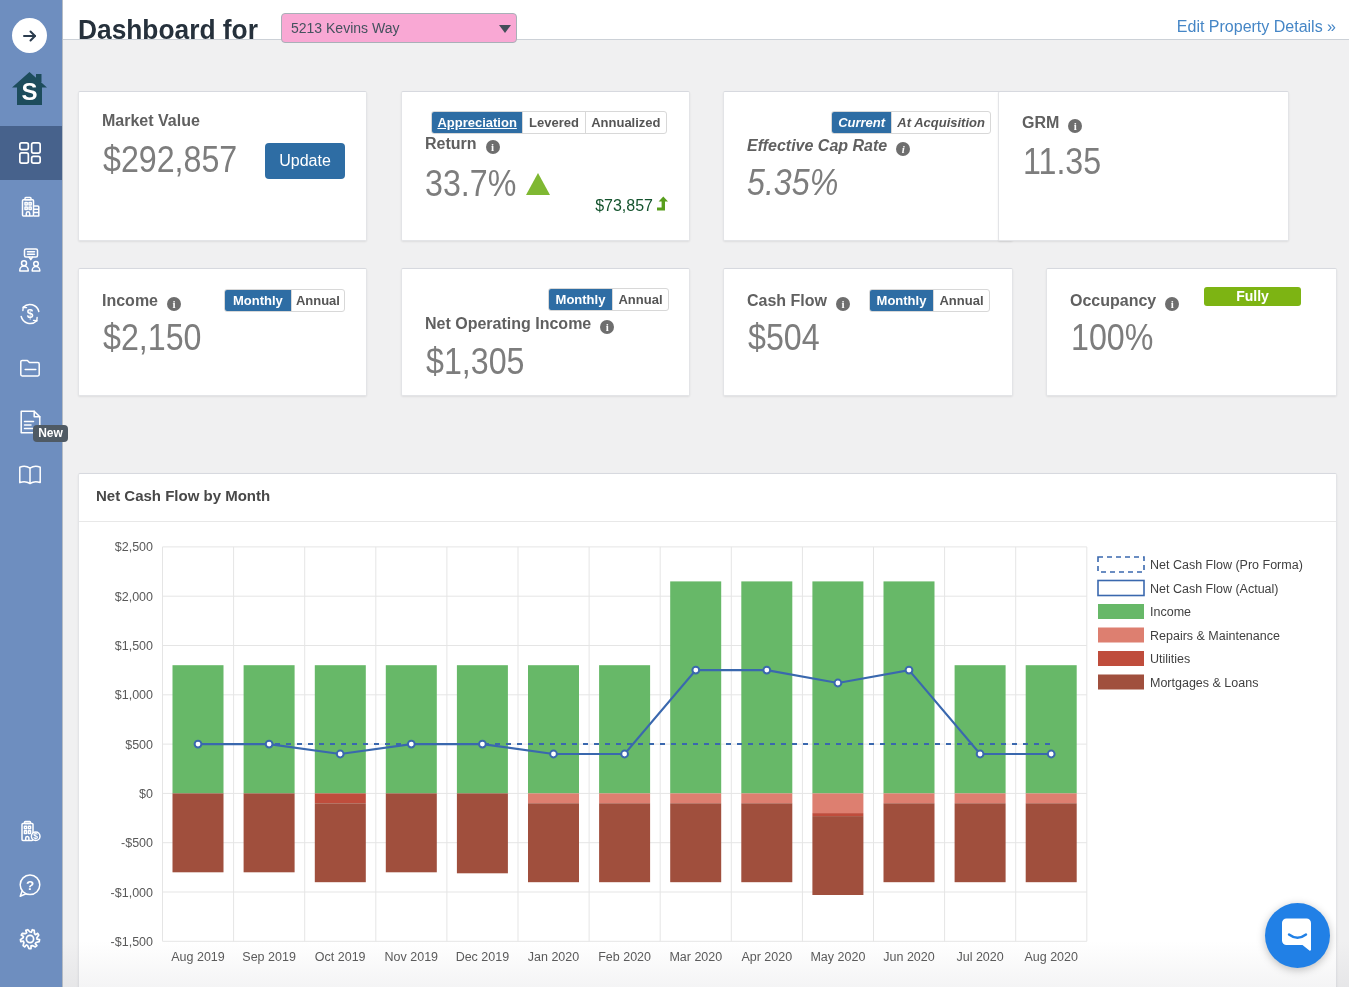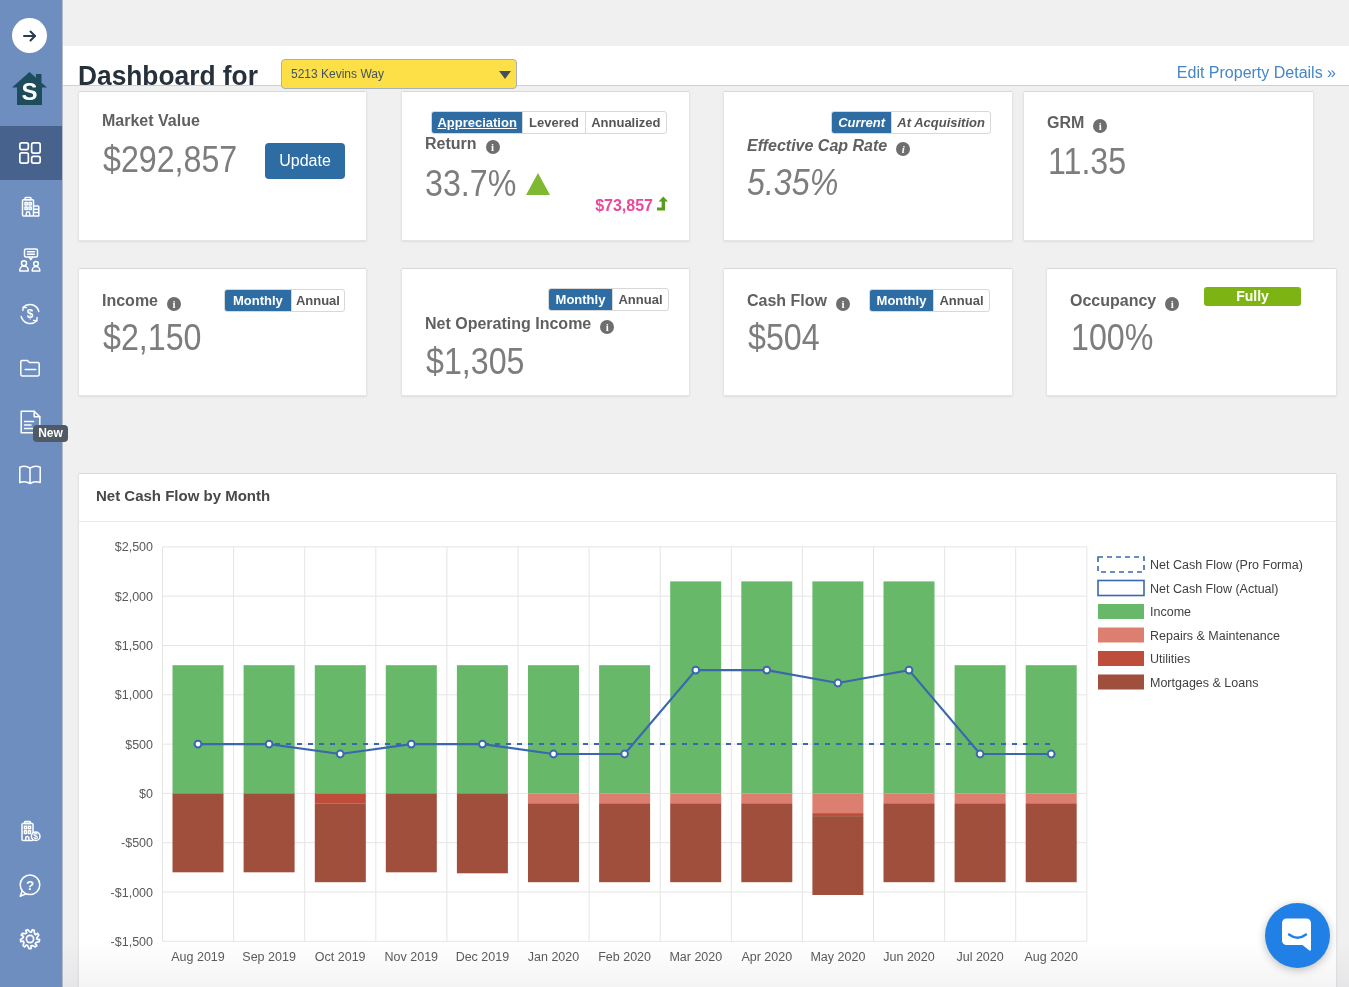--- a/index.html
+++ b/index.html
@@ -5,23 +5,23 @@
 * { margin:0; padding:0; box-sizing:border-box; }
 html,body { width:1349px; height:987px; overflow:hidden; font-family:"Liberation Sans", sans-serif; background:#f0f0f1; }
 #page { position:relative; width:1349px; height:987px; }
 
 #sidebar { position:absolute; left:0; top:0; width:63px; height:987px; background:#6e8ebf; border-right:1.5px solid #b6bdc6; z-index:20; }
 #sb-active { position:absolute; left:0; top:126px; width:62px; height:54px; background:#47628c; }
 .sbi { position:absolute; }
 #arrow-circle { position:absolute; left:12px; top:18px; width:35px; height:35px; border-radius:50%; background:#fff; }
 #newbadge { position:absolute; left:33px; top:425px; width:35px; height:17px; background:#4f5a64; border-radius:4px; color:#fff; font-size:12px; font-weight:bold; text-align:center; line-height:17px; z-index:30; }
 
-#header { position:absolute; left:62px; top:0; width:1287px; height:40px; background:#fff; border-bottom:1px solid #ccd1d7; z-index:10;margin-top:46px; }
+#header { position:absolute; left:62px; top:0; width:1287px; height:40px; background:#fff; border-bottom:1px solid #ccd1d7; z-index:10; }
 #h1 { position:absolute; left:16px; top:16px; font-size:28px; font-weight:bold; color:#26313c; line-height:1; transform:scaleX(0.94); transform-origin:0 50%; }
-#select { position:absolute; left:219px; top:13px; width:236px; height:30px; border:1px solid #a9b0b8; border-radius:4px; background:#fde047; font-size:12px; color:#44525e; line-height:28px; padding-left:9px; }
+#select { position:absolute; left:219px; top:13px; width:236px; height:30px; border:1px solid #a9b0b8; border-radius:4px; background:#f9a8d4; font-size:14px; color:#44525e; line-height:28px; padding-left:9px; }
 #select .caret { position:absolute; right:5px; top:11px; width:0; height:0; border-left:6.5px solid transparent; border-right:6.5px solid transparent; border-top:8px solid #434e59; }
 #editlink { position:absolute; right:13px; top:18px; font-size:16px; color:#4586c6; }
 
 .card { position:absolute; background:#fff; border:1px solid #e3e4e7; border-top:1px solid #d7d9df; border-radius:2px; box-shadow:0 1px 2px rgba(0,0,0,0.08); }
 .lbl { position:absolute; font-size:16px; font-weight:bold; color:#606060; white-space:nowrap; line-height:1; }
 .val { position:absolute; font-size:37px; color:#7d7d7d; line-height:1; white-space:nowrap; transform:scaleX(0.87); transform-origin:0 50%; }
 .info { display:inline-block; width:14px; height:14px; border-radius:50%; background:#6e6e6e; color:#fff; font-size:11px; font-weight:bold; text-align:center; line-height:14px; vertical-align:-2px; margin-left:9px; font-family:"Liberation Serif",serif; }
 .tabs { position:absolute; display:flex; height:23px; background:#fff; border:1px solid #d8d8d8; border-radius:3px; overflow:hidden; }
 .tab { font-size:13px; font-weight:bold; color:#555; line-height:21px; text-align:center; border-left:1px solid #d8d8d8; }
 .tab:first-child { border-left:none; }
@@ -142,34 +142,34 @@
   </div>
   <div class="card" style="left:401px; top:91px; width:289px; height:150px;">
     <div class="tabs" style="left:29px; top:19px; width:236px;">
       <div class="tab on" style="width:91px;text-decoration:underline;">Appreciation</div>
       <div class="tab" style="width:63px;">Levered</div>
       <div class="tab" style="width:82px;">Annualized</div>
     </div>
     <div class="lbl" style="left:23px; top:44px;">Return<span class="info">i</span></div>
     <div class="val" style="left:23px; top:73px;">33.7%</div>
     <div style="position:absolute; left:124px; top:81px; width:0; height:0; border-left:12px solid transparent; border-right:12px solid transparent; border-bottom:22px solid #7fb832;"></div>
-    <div style="position:absolute; right:36px; top:106px; font-size:16px; font-weight:bold; color:#ec4899; line-height:1;">$73,857</div>
+    <div style="position:absolute; right:36px; top:106px; font-size:16px; font-weight:normal; color:#14532d; line-height:1;">$73,857</div>
     <svg style="position:absolute; right:21px; top:104px;" width="12" height="15" viewBox="0 0 12 15">
         <path d="M12 5.4 L7.3 0.4 L2.6 5.4 H5.6 V11.6 H1 V14.4 H9 V5.4 Z" fill="#589e1d"></path>
       </svg>
   </div>
   <div class="card" style="left:723px; top:91px; width:290px; height:150px;font-style:italic;">
     <div class="tabs" style="left:107px; top:19px; width:160px;">
       <div class="tab on" style="width:60px;">Current</div>
       <div class="tab" style="width:100px;text-align:center;">At Acquisition</div>
     </div>
     <div class="lbl" style="left:23px; top:46px;">Effective Cap Rate<span class="info">i</span></div>
     <div class="val" style="left:23px; top:72px;">5.35%</div>
   </div>
-  <div class="card" style="left:1023px; top:91px; width:291px; height:150px;">
+  <div class="card" style="left:998px; top:91px; width:291px; height:150px;">
     <div class="lbl" style="left:23px; top:23px;">GRM<span class="info">i</span></div>
     <div class="val" style="left:24px; top:51px;">11.35</div>
   </div>
 
   <div class="card" style="left:78px; top:268px; width:289px; height:128px;">
     <div class="lbl" style="left:23px; top:24px;">Income<span class="info">i</span></div>
     <div class="tabs" style="left:145px; top:20px; width:121px;">
       <div class="tab on" style="width:67px;">Monthly</div>
       <div class="tab" style="width:54px;">Annual</div>
     </div>

